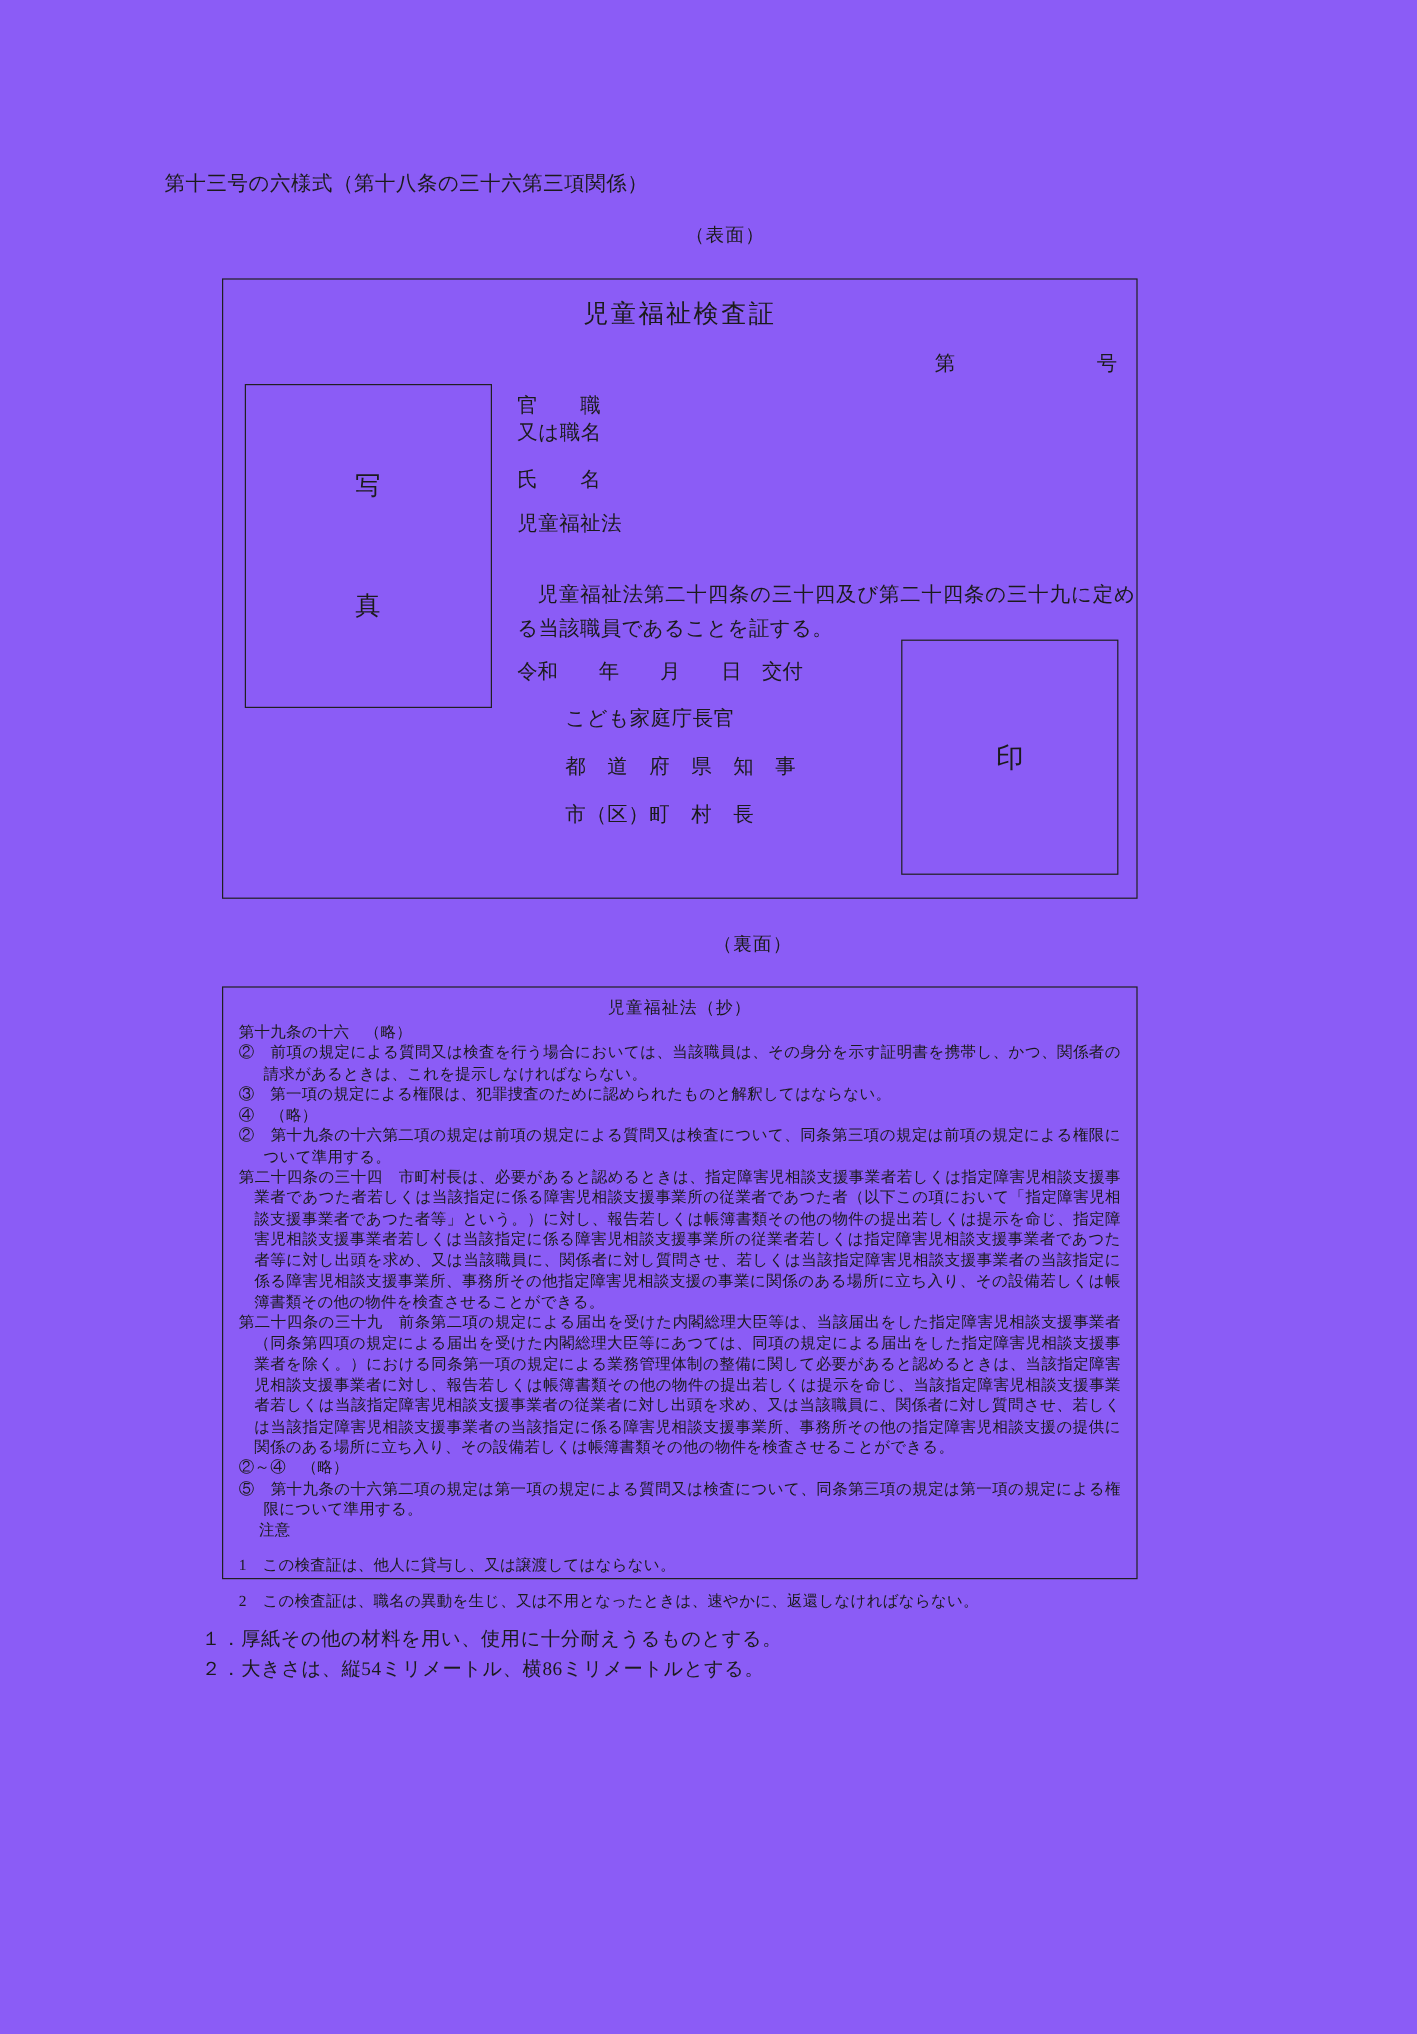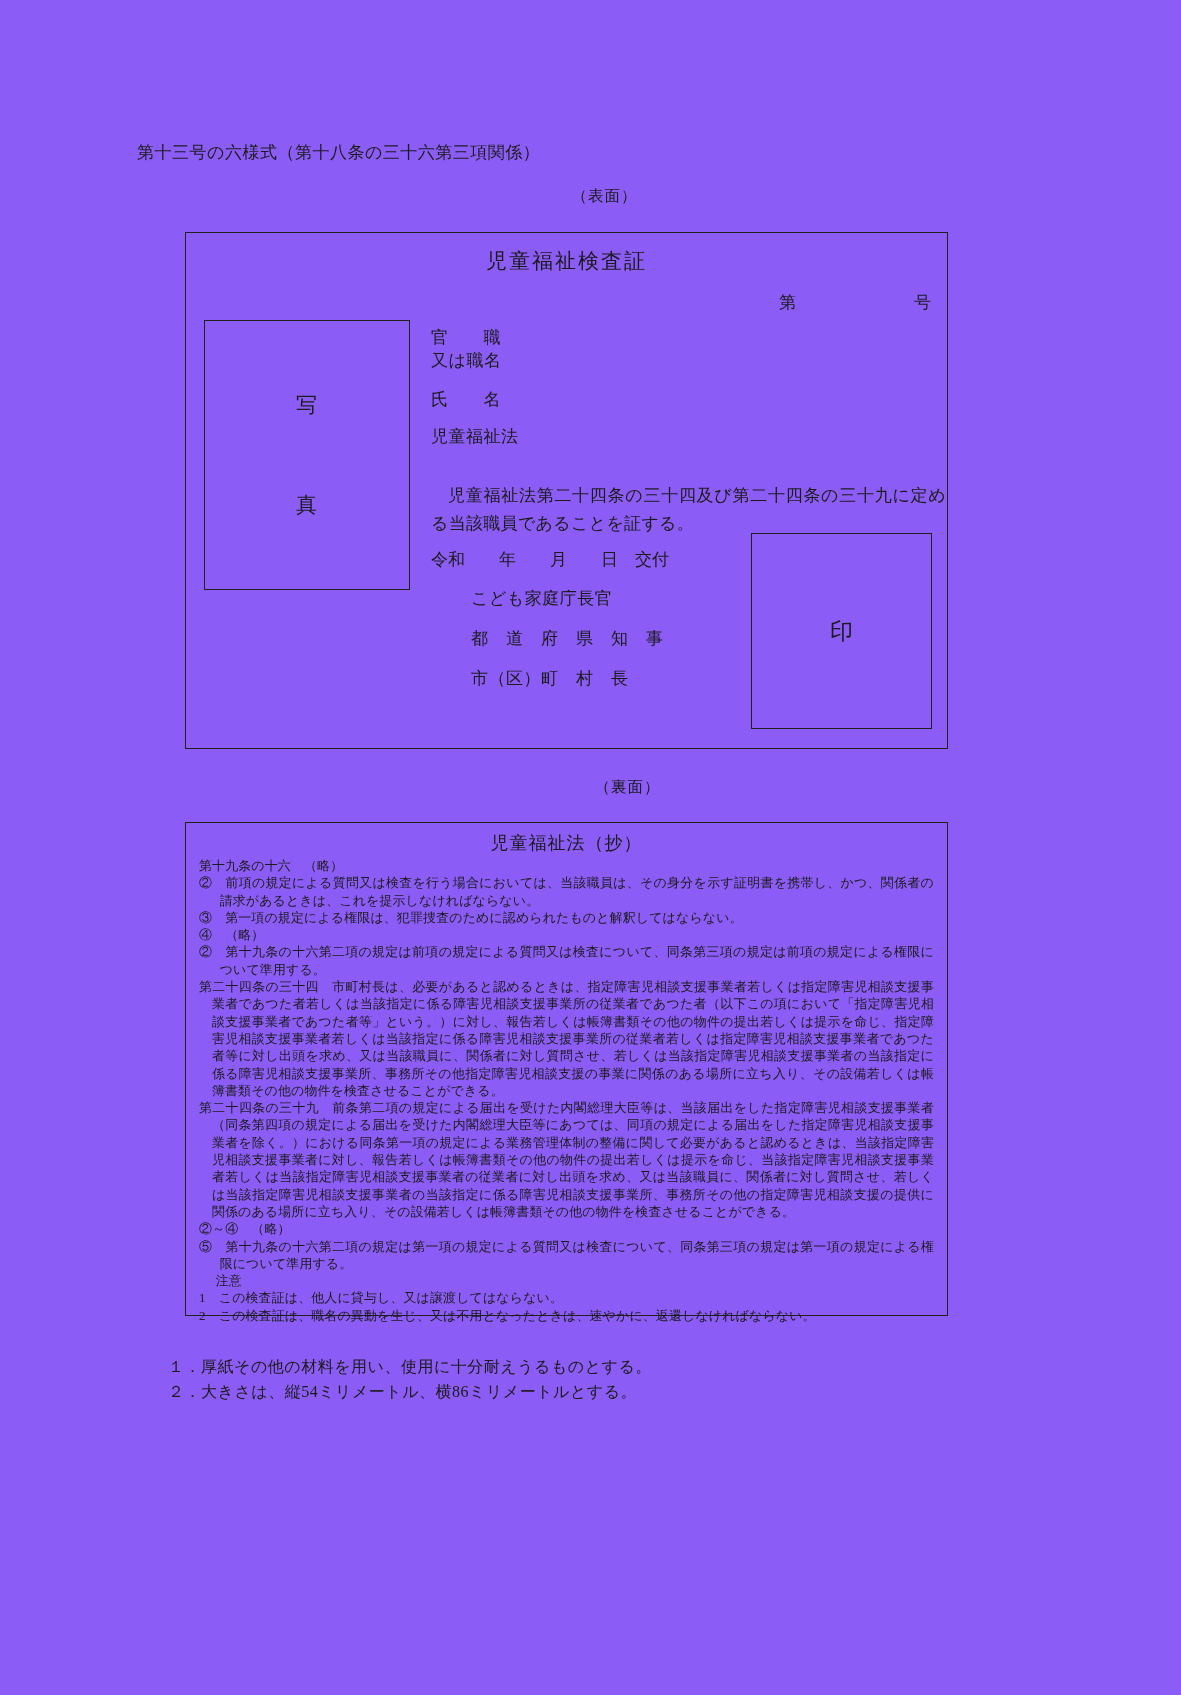--- a/index.html
+++ b/index.html
@@ -138,35 +138,35 @@
     left: 185px;
     top: 822px;
     width: 763px;
     height: 494px;
     border: 1.5px solid #202020;
     box-sizing: border-box;
     padding: 7px 13px 0 13px;
   }
   .back-title {
     text-align: center;
-    font-size: 18px;
+    font-size: 14px;
     margin: 1px 0 3px 0;
     letter-spacing: 1px;
   }
   .bp {
     font-size: 12.9px;
     line-height: 17.3px;
     text-align: justify;
     letter-spacing: 0.2px;
   }
   .p-plain   { }
   .p-circ    { padding-left: 1.6em; text-indent: -1.6em; }
   .p-article { padding-left: 1em;   text-indent: -1em; }
   .p-notice  { padding-left: 1.3em; }
-  .p-item    { padding-left: 1.6em; text-indent: -1.6em; }
+  .p-item    { padding-left: 1.6em; text-indent: -1.6em; margin-top: 12px; }
 
   
   .footer-notes {
     position: absolute;
     left: 168px;
     top: 1318px;
     font-size: 16px;
     line-height: 24.5px;
     letter-spacing: 0.5px;
     margin-top: 37px;

